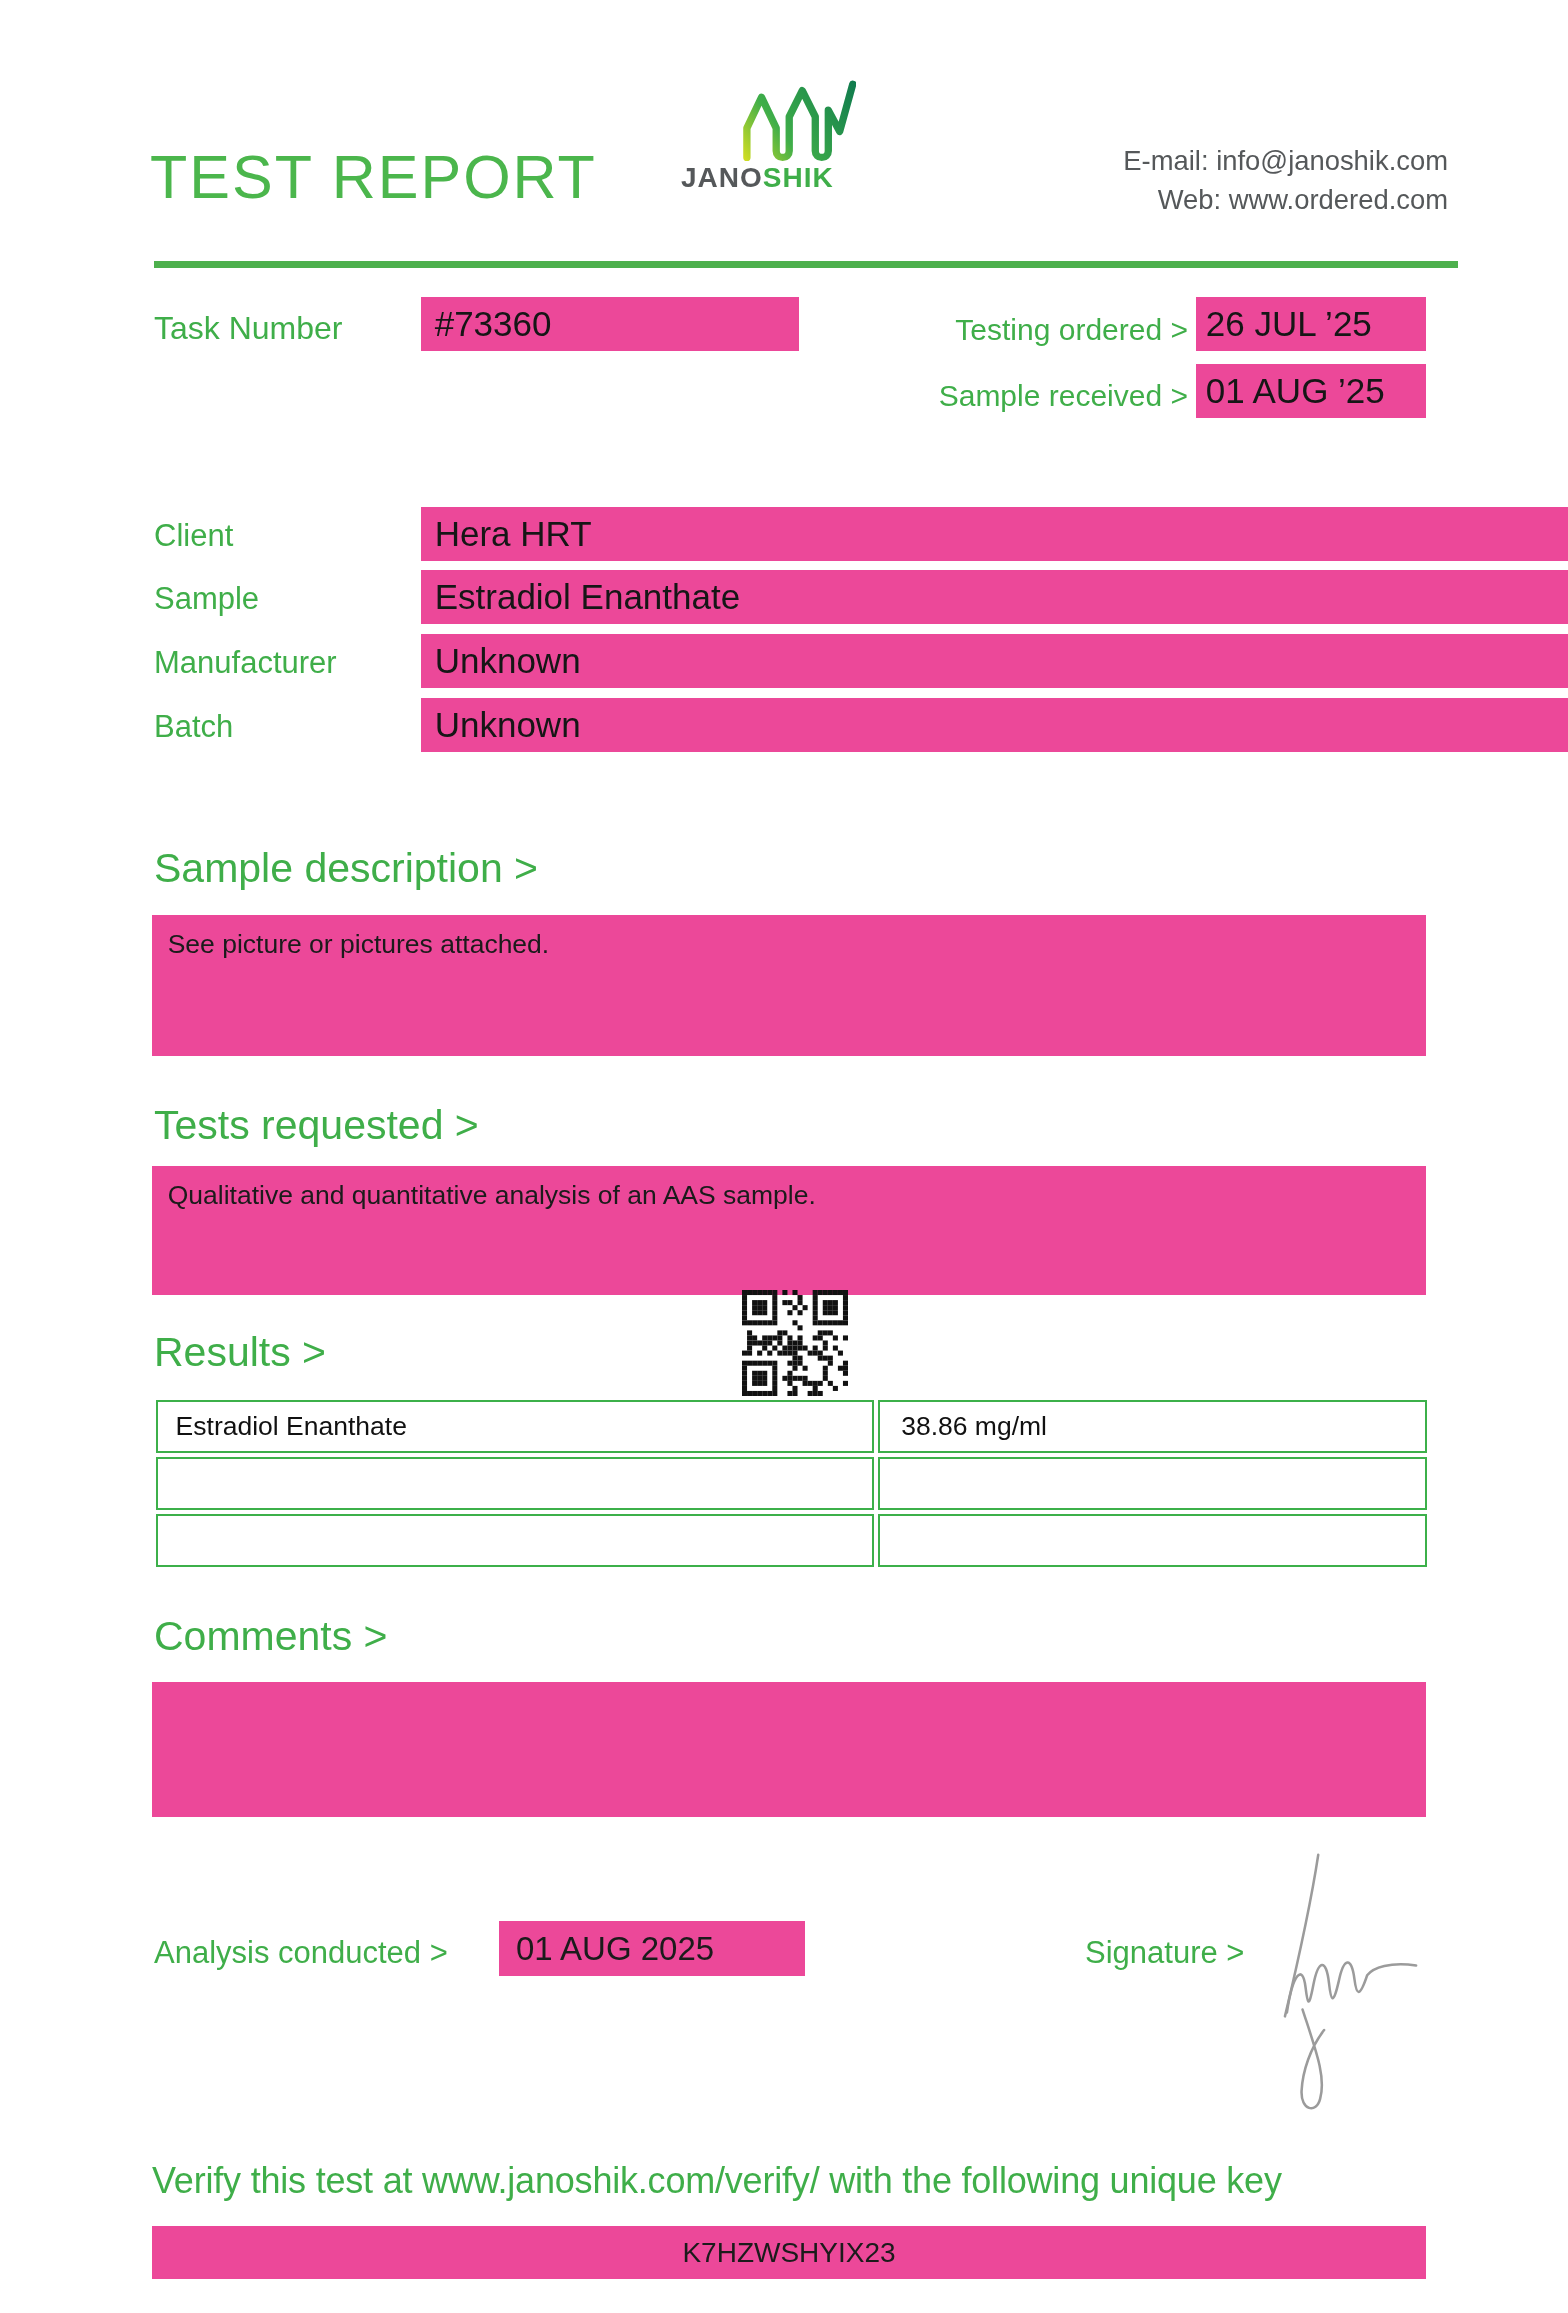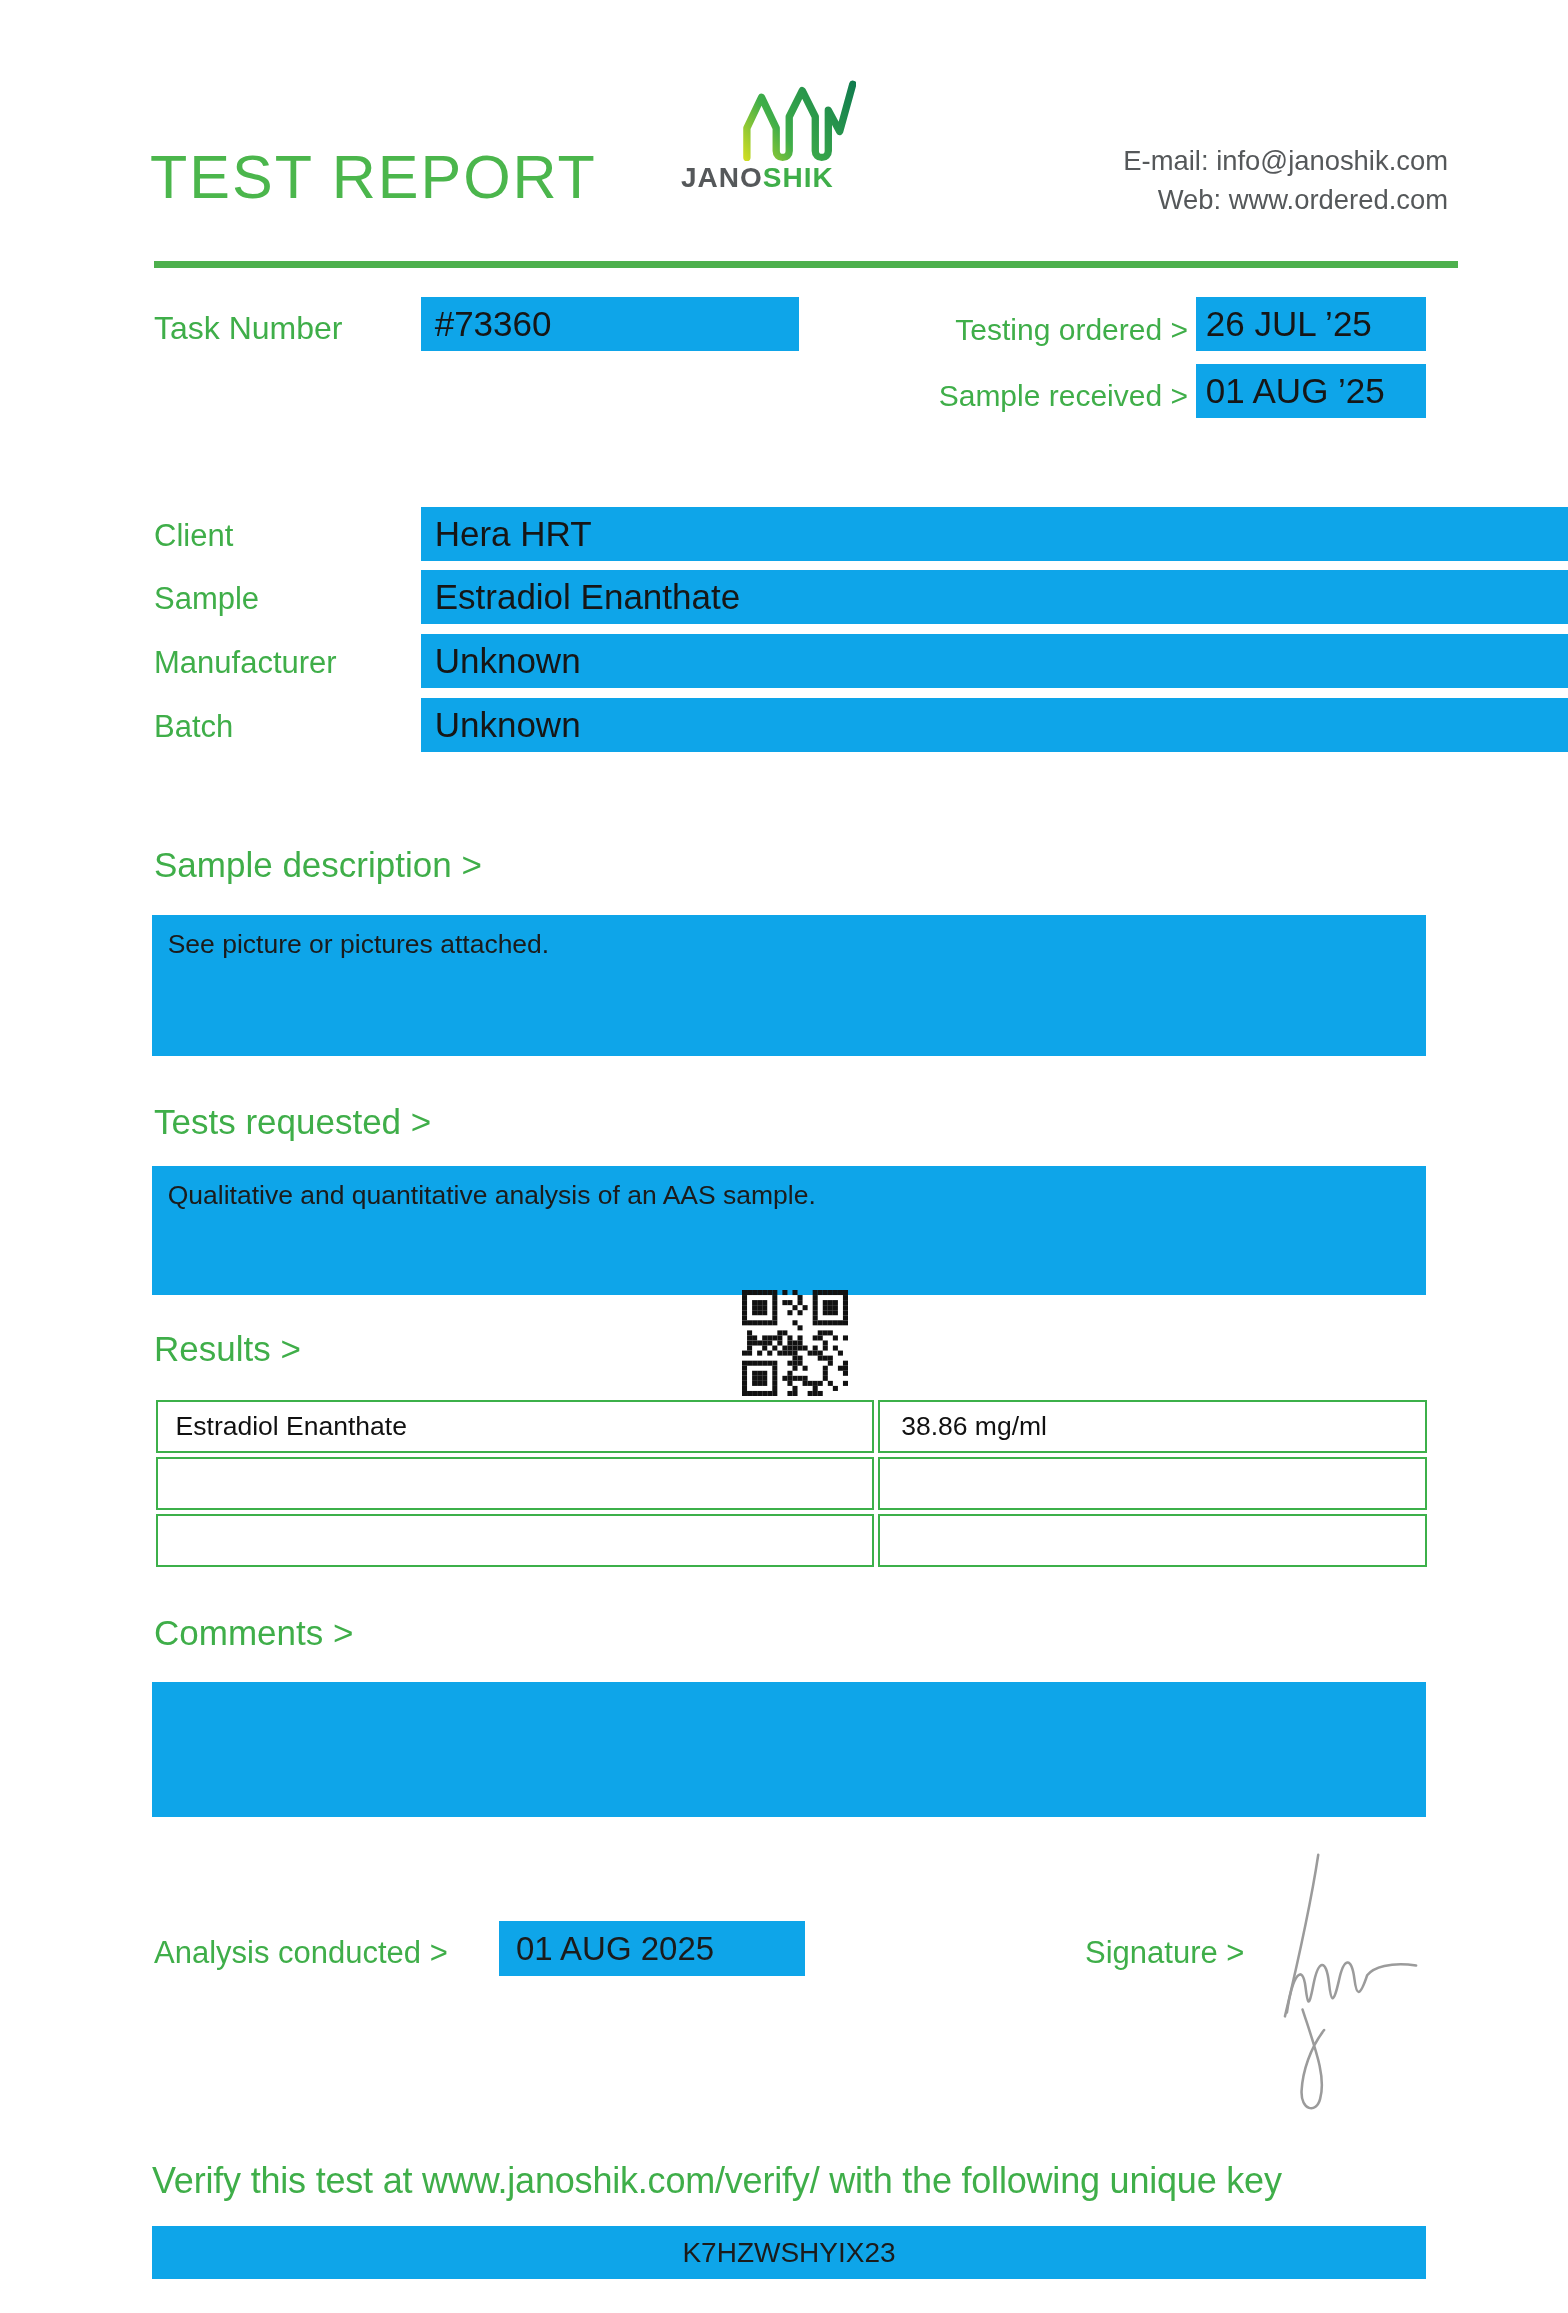--- a/index.html
+++ b/index.html
@@ -16,23 +16,23 @@
   .logo-word { left:674px; top:163px; width:235px; font-size:28px; font-weight:700;
                letter-spacing:1px; line-height:1.1; white-space:nowrap; }
   .logo-dark { color:#55585a; }
   .logo-green { color:#3fae49; }
   .contact { right:120px; top:141px; text-align:right; font-size:27.4px; color:#55585a;
              line-height:39px; }
   .hr { left:147px; top:261px; width:1304px; height:6.9px; background:#4db04d; }
 
   
   .green-label { color:#3fae49; }
-  .gbox { background:#0ea5e9; }
+  .gbox { background:#ec4899; }
   .val { font-size:35px; color:#161616; }
-  .heading { font-size:35px; color:#3fae49; }
+  .heading { font-size:41px; color:#3fae49; }
 
   
   .task-label { left:147px; top:310px; font-size:32px; }
   .task-box { left:414px; top:297px; width:378px; height:54px; line-height:54px; padding-left:13.7px; box-sizing:border-box; }
   .ordered-label { left:833px; top:313px; width:348px; text-align:right; font-size:30px; }
   .received-label { left:833px; top:379px; width:348px; text-align:right; font-size:30px; }
   .date1 { left:1189px; top:297px; width:230px; height:54px; line-height:54px; padding-left:9.8px; box-sizing:border-box; }
   .date2 { left:1189px; top:364px; width:230px; height:54px; line-height:54px; padding-left:9.8px; box-sizing:border-box; }
 
   

